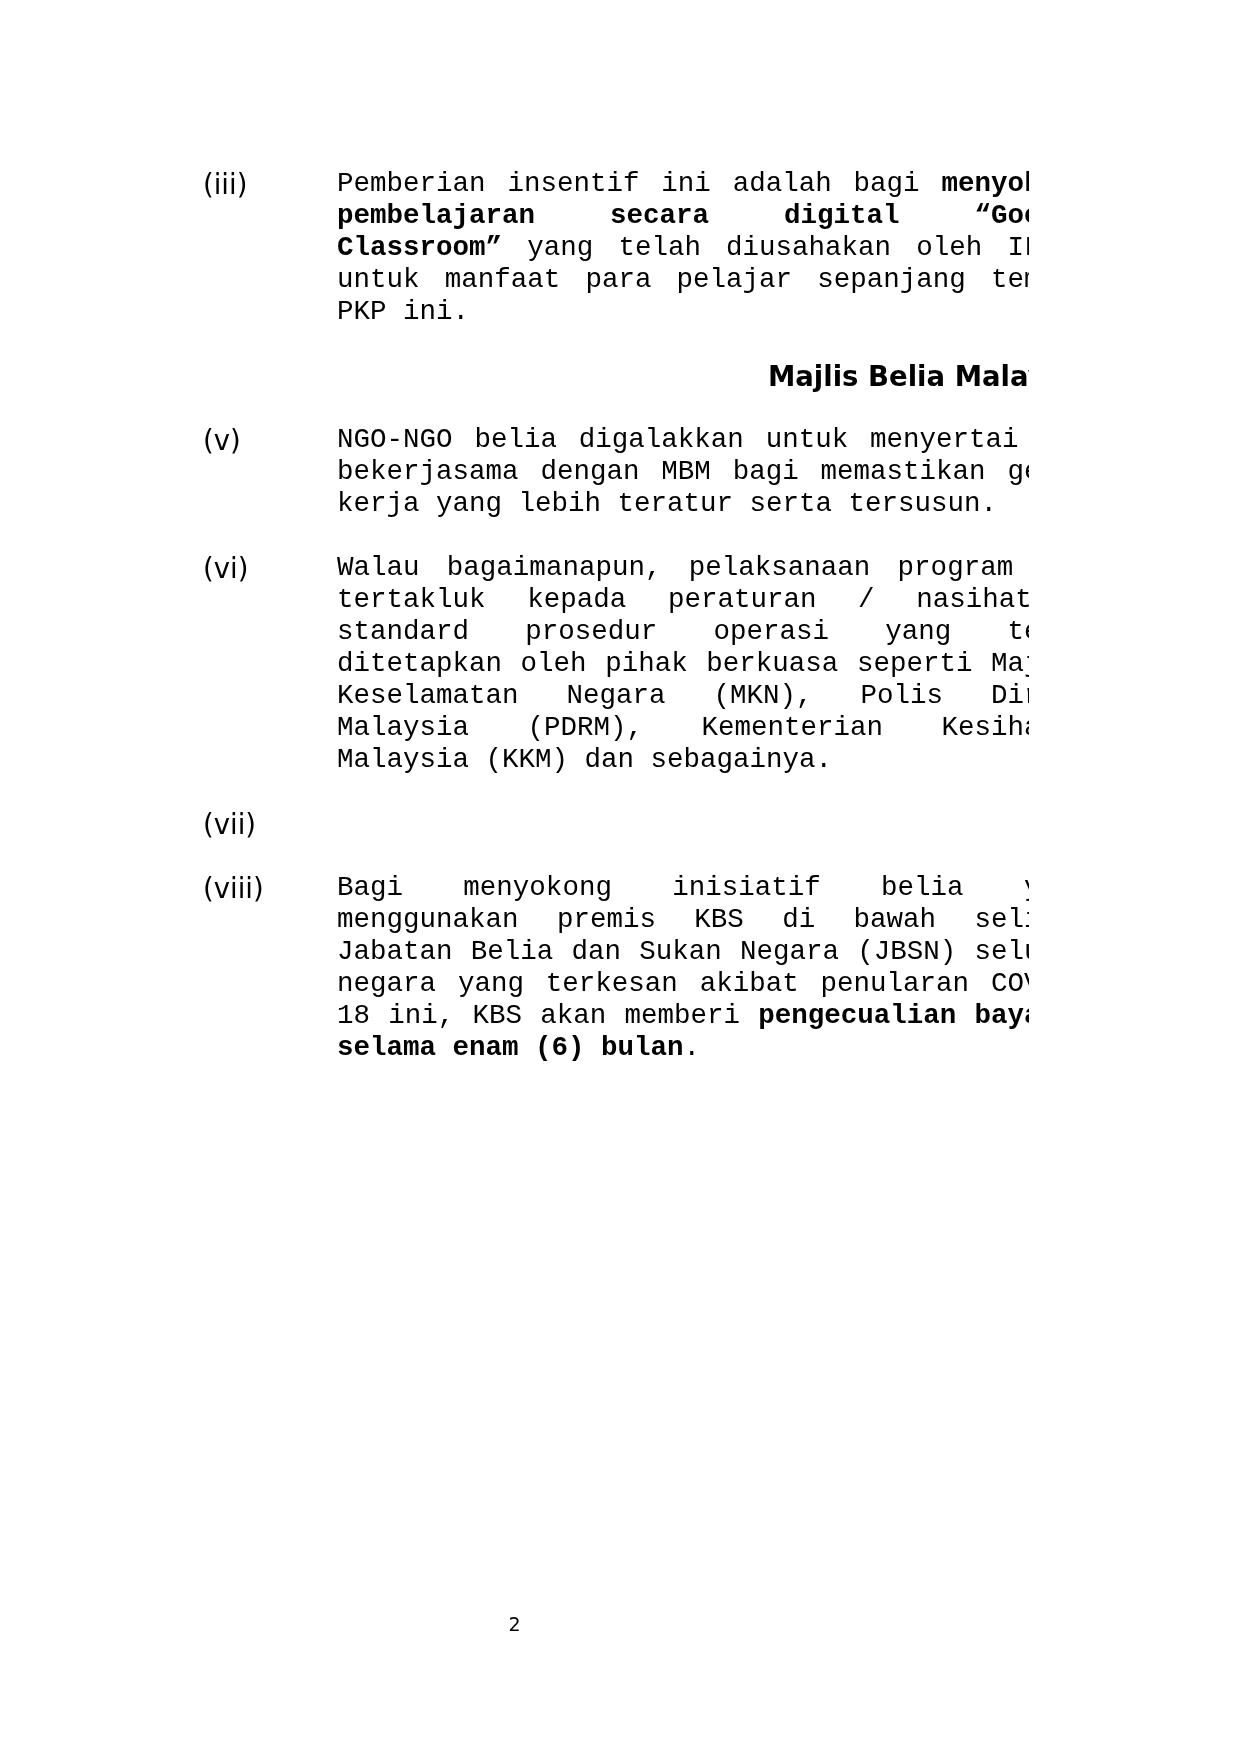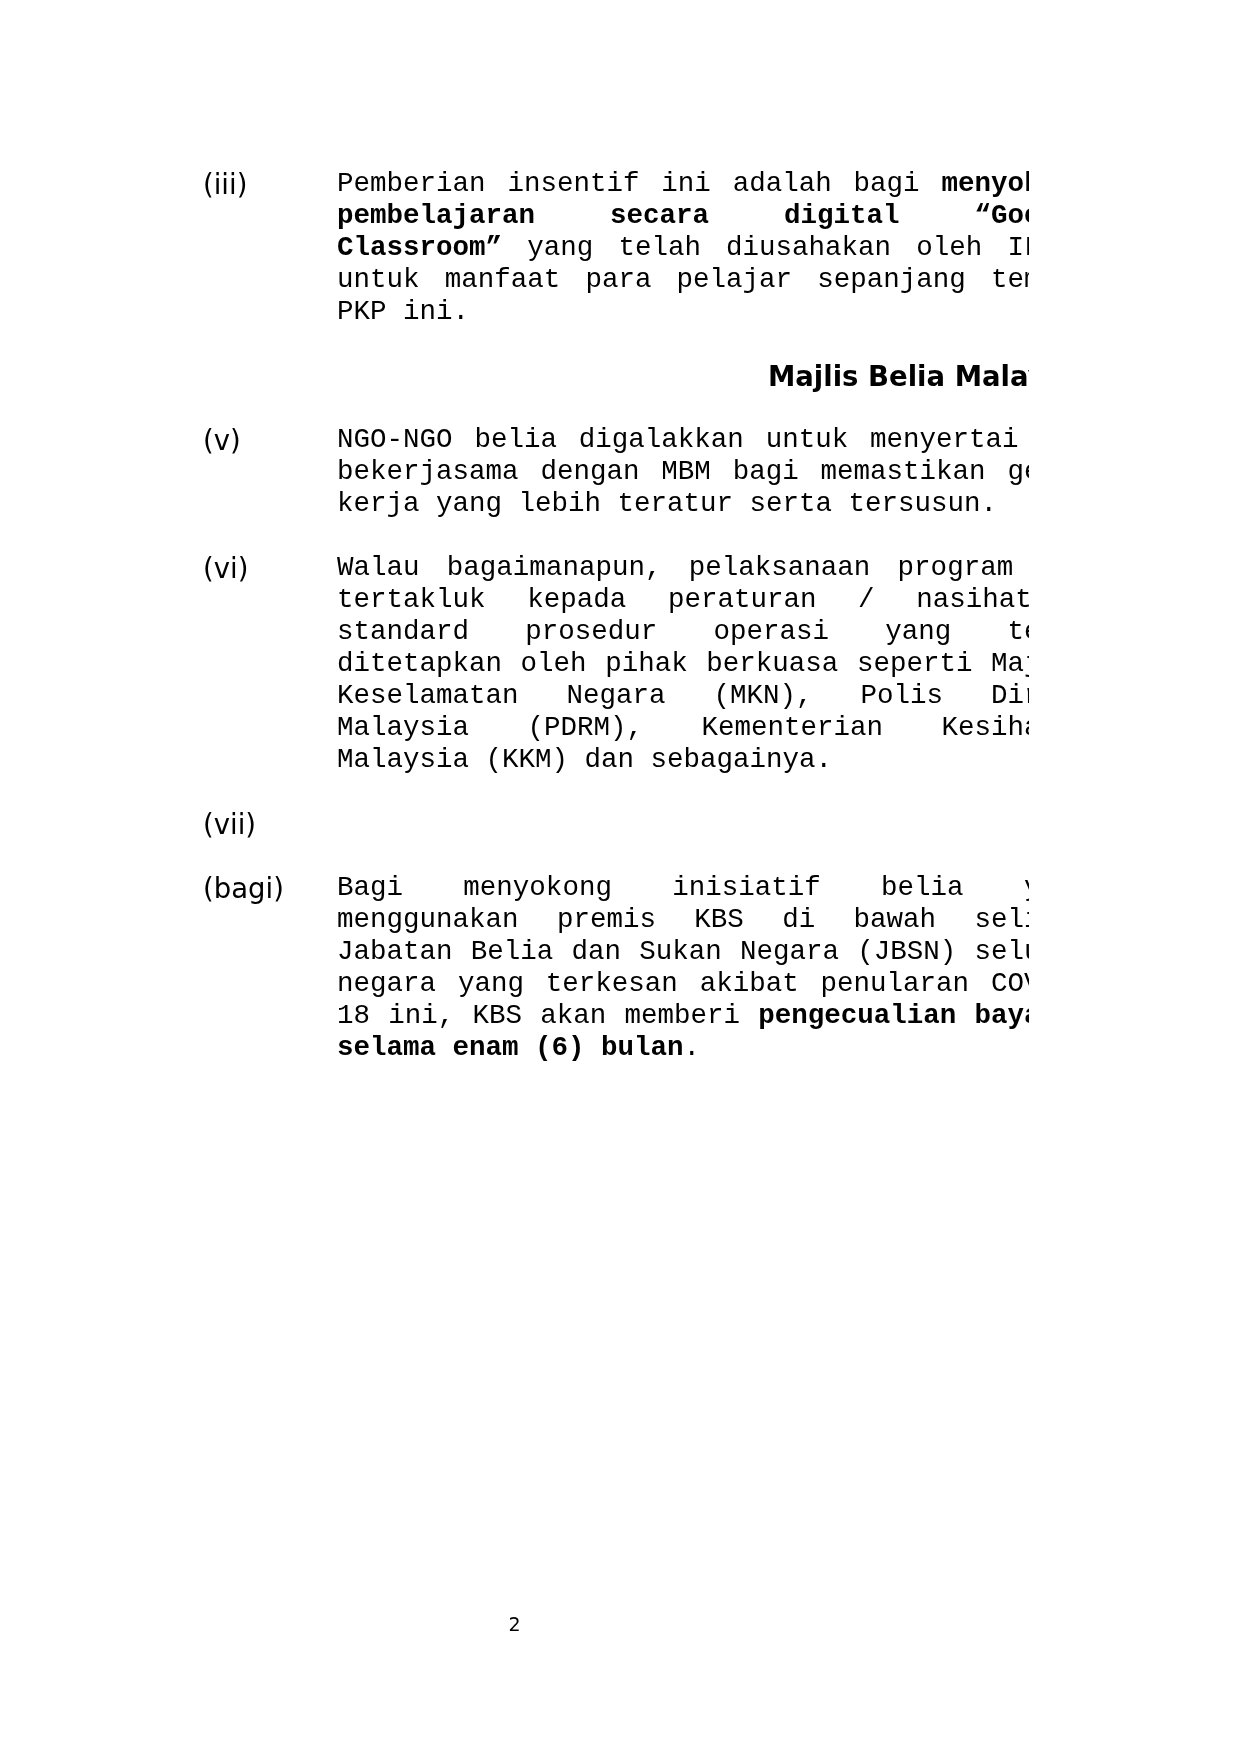--- a/index.html
+++ b/index.html
@@ -74,18 +74,18 @@
         <span class="text"><span>NGO-NGO belia digalakkan untuk menyertai dan bekerjasama dengan MBM bagi memastikan gerak kerja yang lebih teratur serta tersusun.</span></span>
       </div>
       <div class="block list-item">
         <span class="marker">(vi)</span>
         <span class="text"><span>Walau bagaimanapun, pelaksanaan program ini tertakluk kepada peraturan / nasihat / standard prosedur operasi yang telah ditetapkan oleh pihak berkuasa seperti Majlis Keselamatan Negara (MKN), Polis Diraja Malaysia (PDRM), Kementerian Kesihatan Malaysia (KKM) dan sebagainya.</span></span>
       </div>
       <div class="block list-item">
         <span class="marker">(vii)</span>
       </div>
       <div class="block list-item">
-        <span class="marker">(bagi)</span>
+        <span class="marker">(viii)</span>
         <span class="text"><span>Bagi menyokong inisiatif belia yang menggunakan premis KBS di bawah seliaan Jabatan Belia dan Sukan Negara (JBSN) seluruh negara yang terkesan akibat penularan COVID-18 ini, KBS akan memberi </span><span class="b">pengecualian bayaran selama enam (6) bulan</span><span>.</span></span>
       </div>
     </div>
   <div class="page-number">2</div>
 </div>
 
 </body></html>

